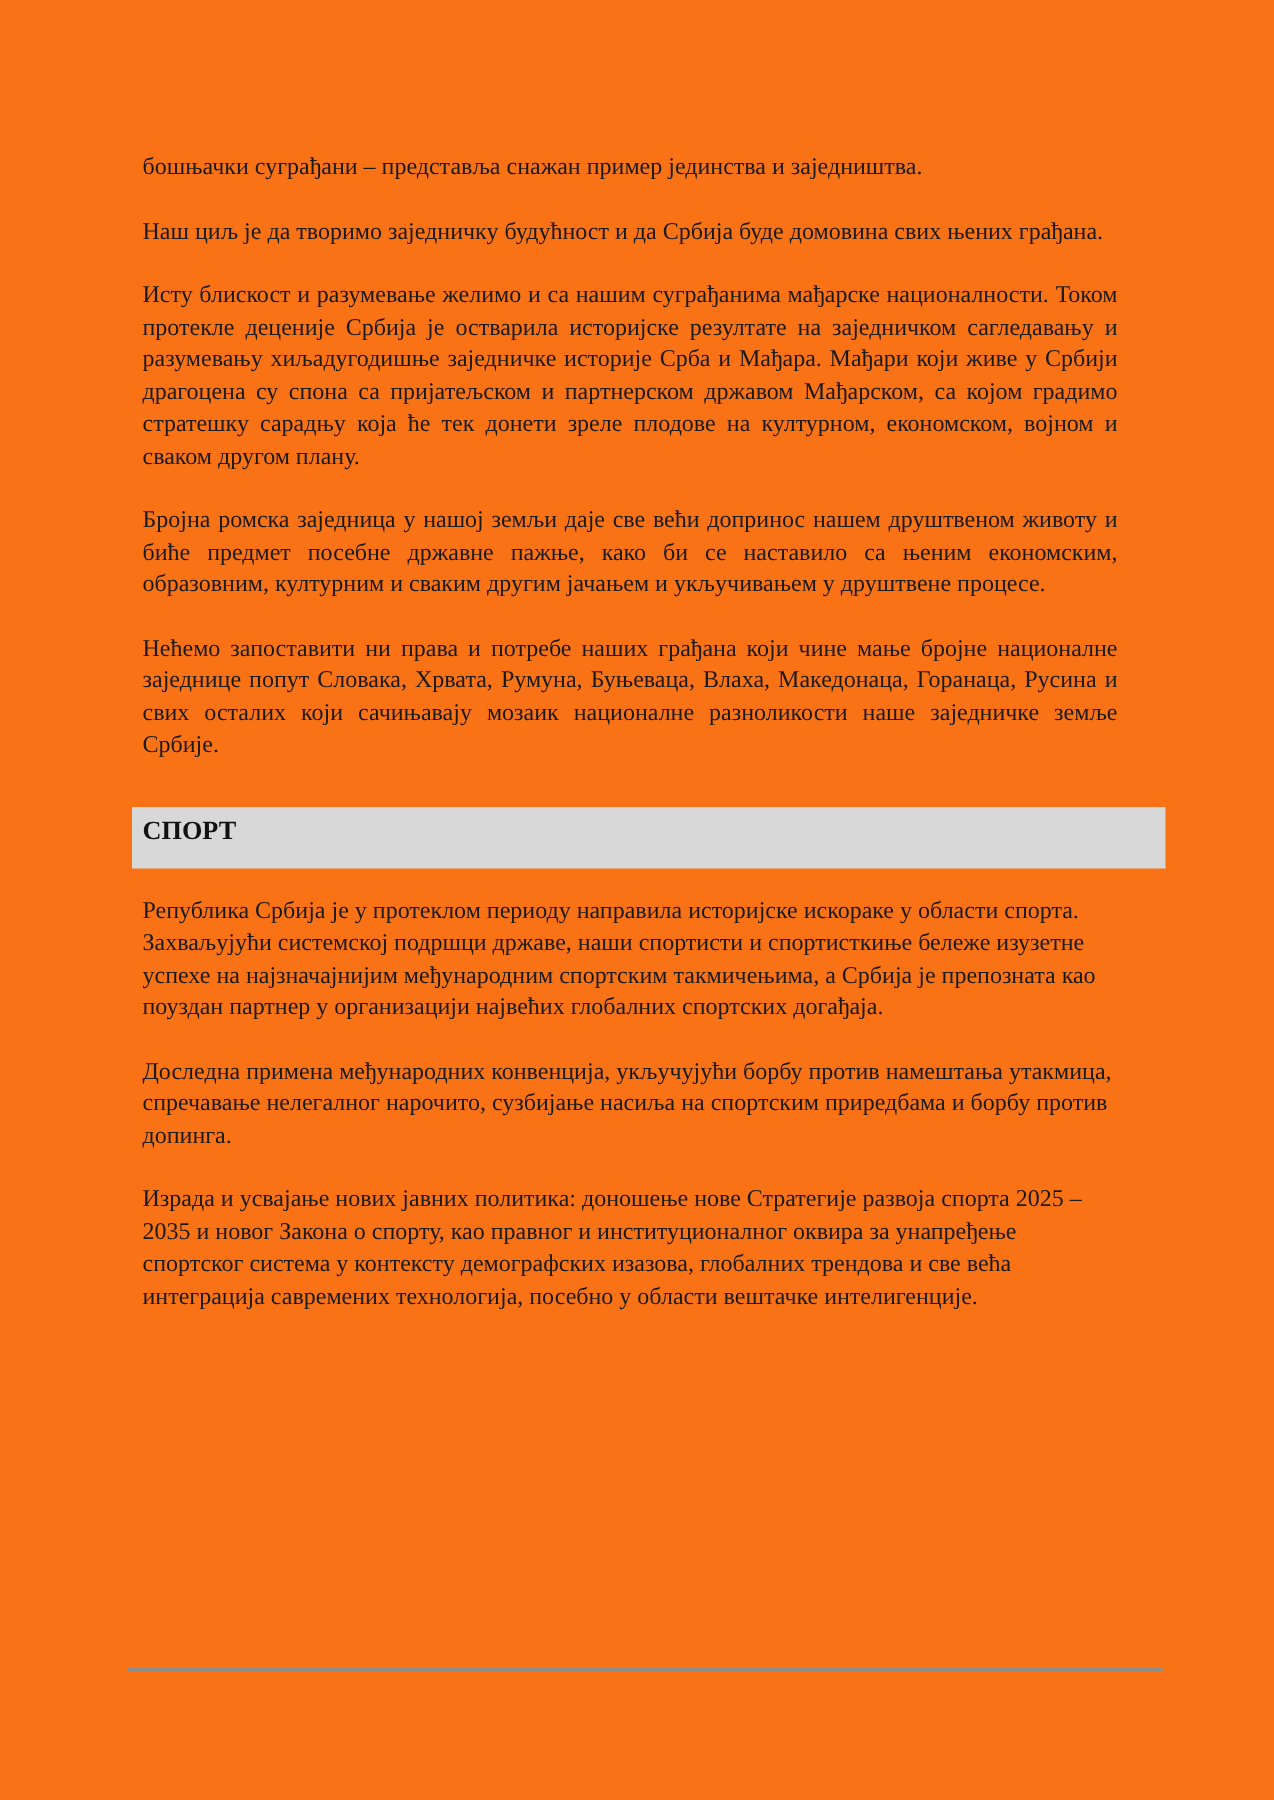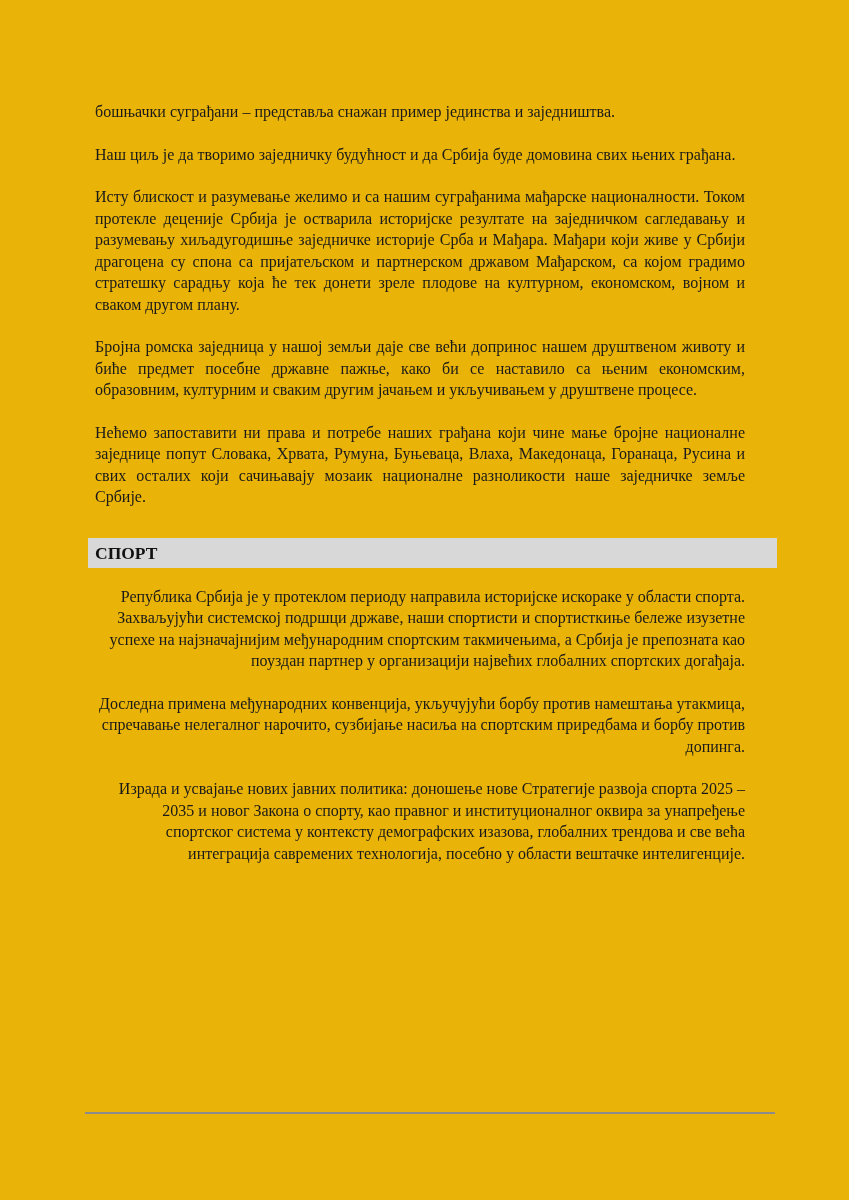--- a/index.html
+++ b/index.html
@@ -4,44 +4,44 @@
 <style>
   html, body {
     margin: 0;
     padding: 0;
     background: #ffffff;
   }
   .page {
     position: relative;
     width: 849px;
     height: 1200px;
-    background: #eab308;
+    background: #f97316;
     overflow: hidden;
     font-family: "Liberation Serif", "DejaVu Serif", serif;
     color: #1a1a1a;
   }
   .content {
     position: absolute;
     left: 95px;
     top: 101px;
     width: 650px;
     font-size: 16px;
     line-height: 21.5px;
   }
   .para {
     margin: 0 0 21px 0;
-    text-align: right;
+    text-align: left;
   }
   .para.justify {
     text-align: justify;
   }
   .section-heading {
     margin: 30px 0 18px -7px;
     margin-right: -32px;
-    padding: 4px 6px 4px 7px;
+    padding: 4px 6px 15px 7px;
     background: #d8d8d8;
     font-size: 17.5px;
     font-weight: bold;
     line-height: 22px;
     color: #111111;
   }
   .footer-rule {
     position: absolute;
     left: 85px;
     top: 1112px;

